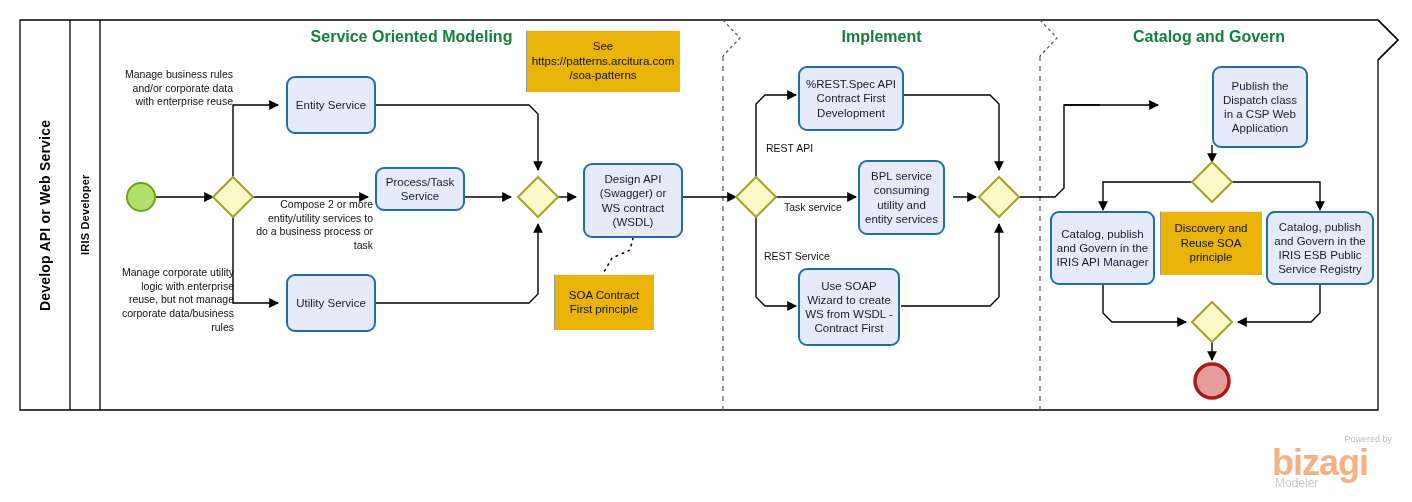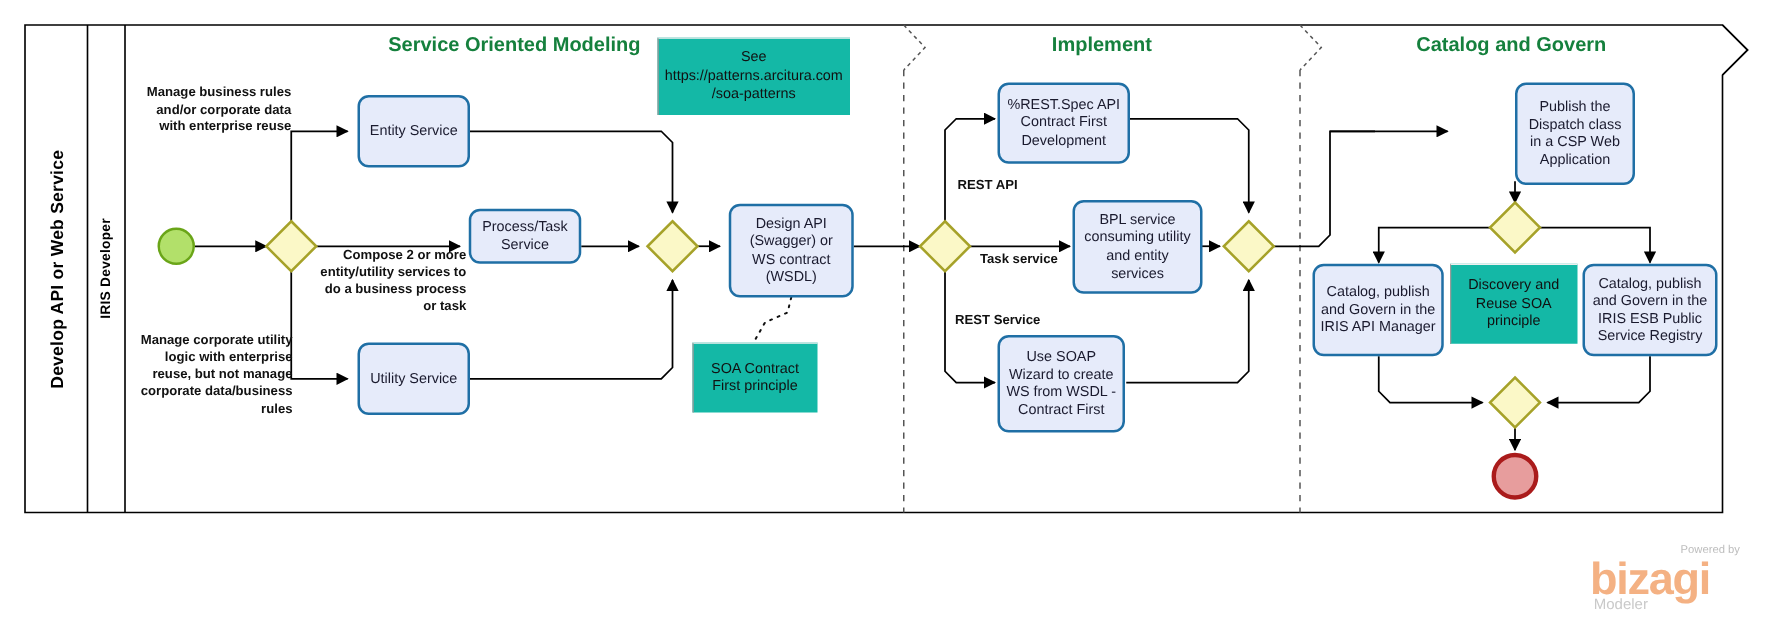--- a/index.html
+++ b/index.html
@@ -22,31 +22,31 @@
   }
 
   .task{
     position:absolute;box-sizing:border-box;
     background:#e6ebfa;border:2px solid #1f6fa5;border-radius:9px;
     display:flex;align-items:center;justify-content:center;text-align:center;
     font-size:11.5px;color:#1a1a2e;line-height:1.22;padding:3px 4px;
   }
   .note{
     position:absolute;box-sizing:border-box;
-    background:#14b8a6;border:none;
+    background:#eab308;border:none;
     display:flex;align-items:center;justify-content:center;text-align:center;
     font-size:11.5px;color:#111;line-height:1.25;padding:3px 5px;
   }
   .note::before{
     content:"";position:absolute;left:0;top:0;width:100%;height:100%;
     border-left:1px solid #9a9a9a;border-top:1px solid #efefef;
     box-sizing:border-box;pointer-events:none;
   }
   .edge-label{
-    position:absolute;font-size:10.5px;color:#111;line-height:1.3;white-space:nowrap;font-weight:bold;
+    position:absolute;font-size:10.5px;color:#111;line-height:1.3;white-space:nowrap;
   }
   .edge-label.multi{white-space:normal;}
 
   .logo{position:absolute;right:18px;bottom:6px;width:122px;height:64px;}
   .logo .pwr{position:absolute;right:2px;top:2px;font-size:9px;color:#bdbdbd;font-weight:normal;}
   .logo .word{position:absolute;left:0;top:13px;font-size:36px;color:#f4b183;font-weight:bold;letter-spacing:-1px;line-height:1;}
   .logo .mod{position:absolute;left:3px;top:44px;font-size:12px;color:#c9c9c9;}
 </style>
 </head>
 <body>
@@ -166,21 +166,21 @@
   <div class="task" style="left:286px;top:76px;width:90px;height:58px;">Entity Service</div>
 
   <div class="task" style="left:375px;top:167px;width:90px;height:44px;">Process/Task Service</div>
 
   <div class="task" style="left:286px;top:274px;width:90px;height:58px;">Utility Service</div>
 
   <div class="task" style="left:583px;top:163px;width:100px;height:75px;">Design API (Swagger) or WS contract (WSDL)</div>
 
   <div class="task" style="left:798px;top:66px;width:106px;height:65px;">%REST.Spec API Contract First Development</div>
 
-  <div class="task" style="left:858px;top:160px;width:104px;height:75px;">BPL service consuming utility and entity services</div>
+  <div class="task" style="left:858px;top:160px;width:87px;height:75px;">BPL service consuming utility and entity services</div>
 
   <div class="task" style="left:798px;top:268px;width:102px;height:78px;">Use SOAP Wizard to  create WS from WSDL - Contract First</div>
 
   <div class="task" style="left:1164px;top:66px;width:96px;height:82px;margin-left:48px;">Publish the Dispatch class in a CSP Web Application</div>
 
   <div class="task" style="left:1050px;top:211px;width:105px;height:74px;">Catalog, publish and Govern in the IRIS API Manager</div>
 
   <div class="task" style="left:1266px;top:211px;width:108px;height:74px;">Catalog, publish and Govern in the IRIS ESB Public Service Registry</div>
 
   <div class="note" style="left:526px;top:30px;width:154px;height:62px;">See https://patterns.arcitura.com /soa-patterns</div>

